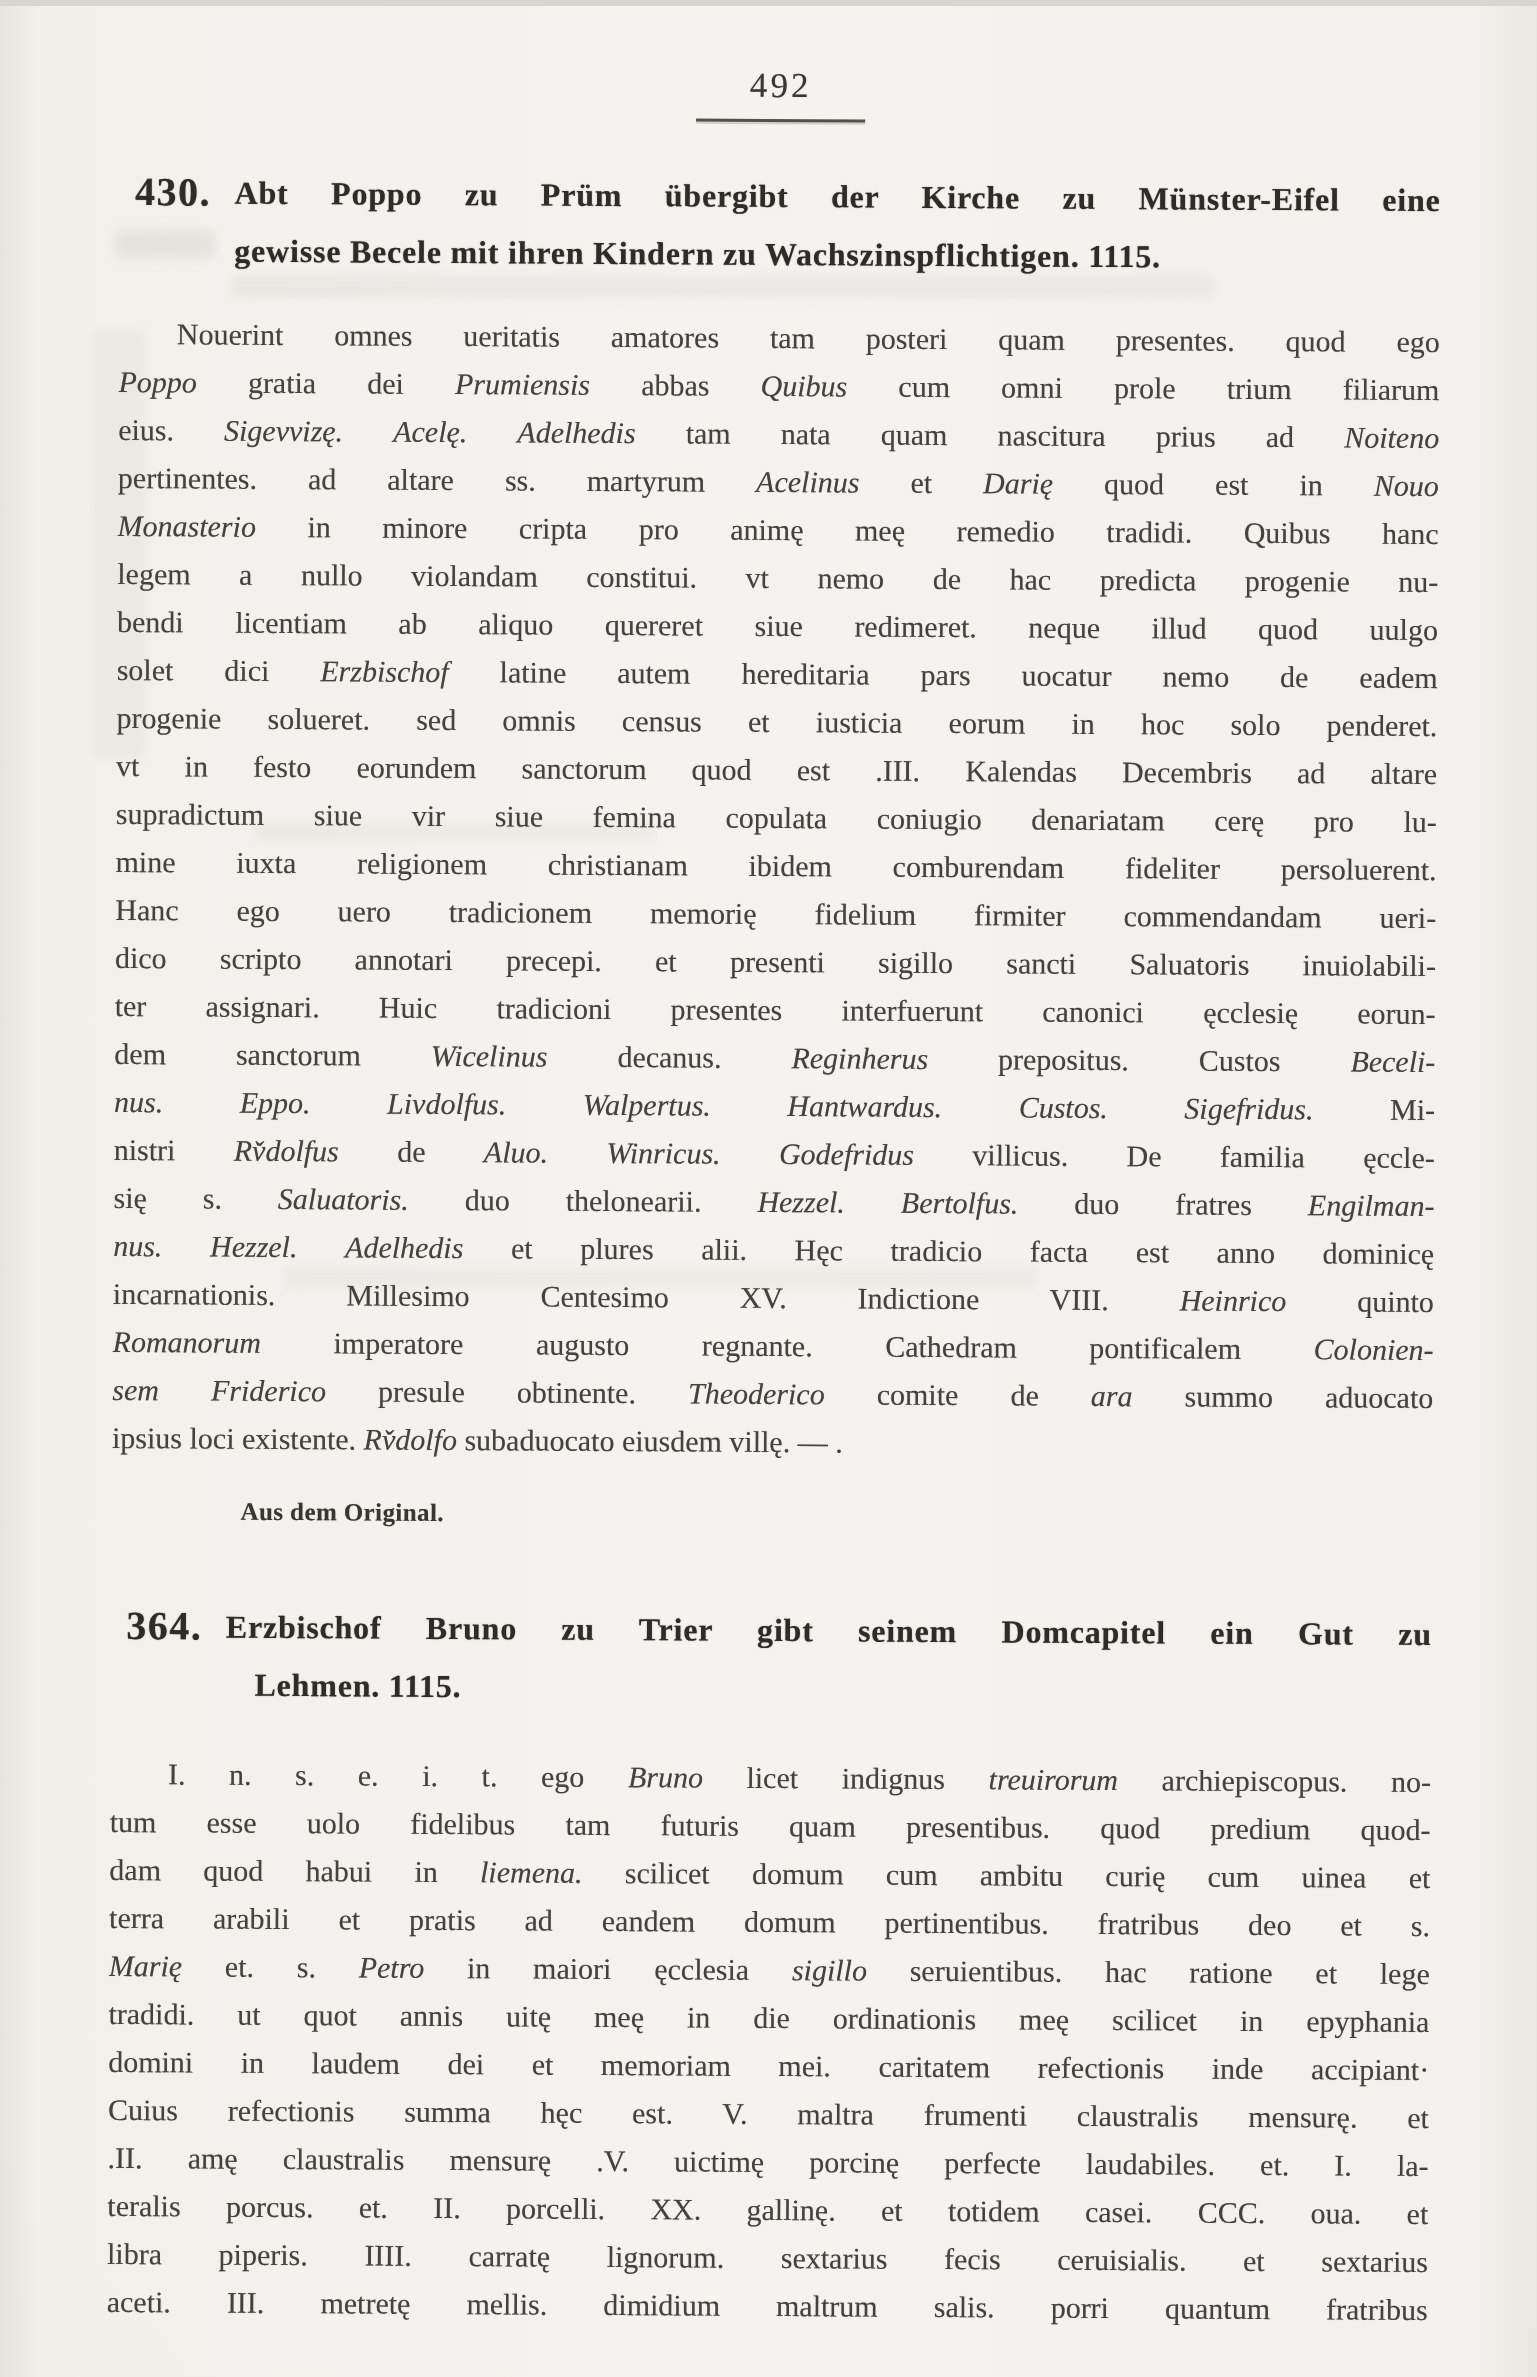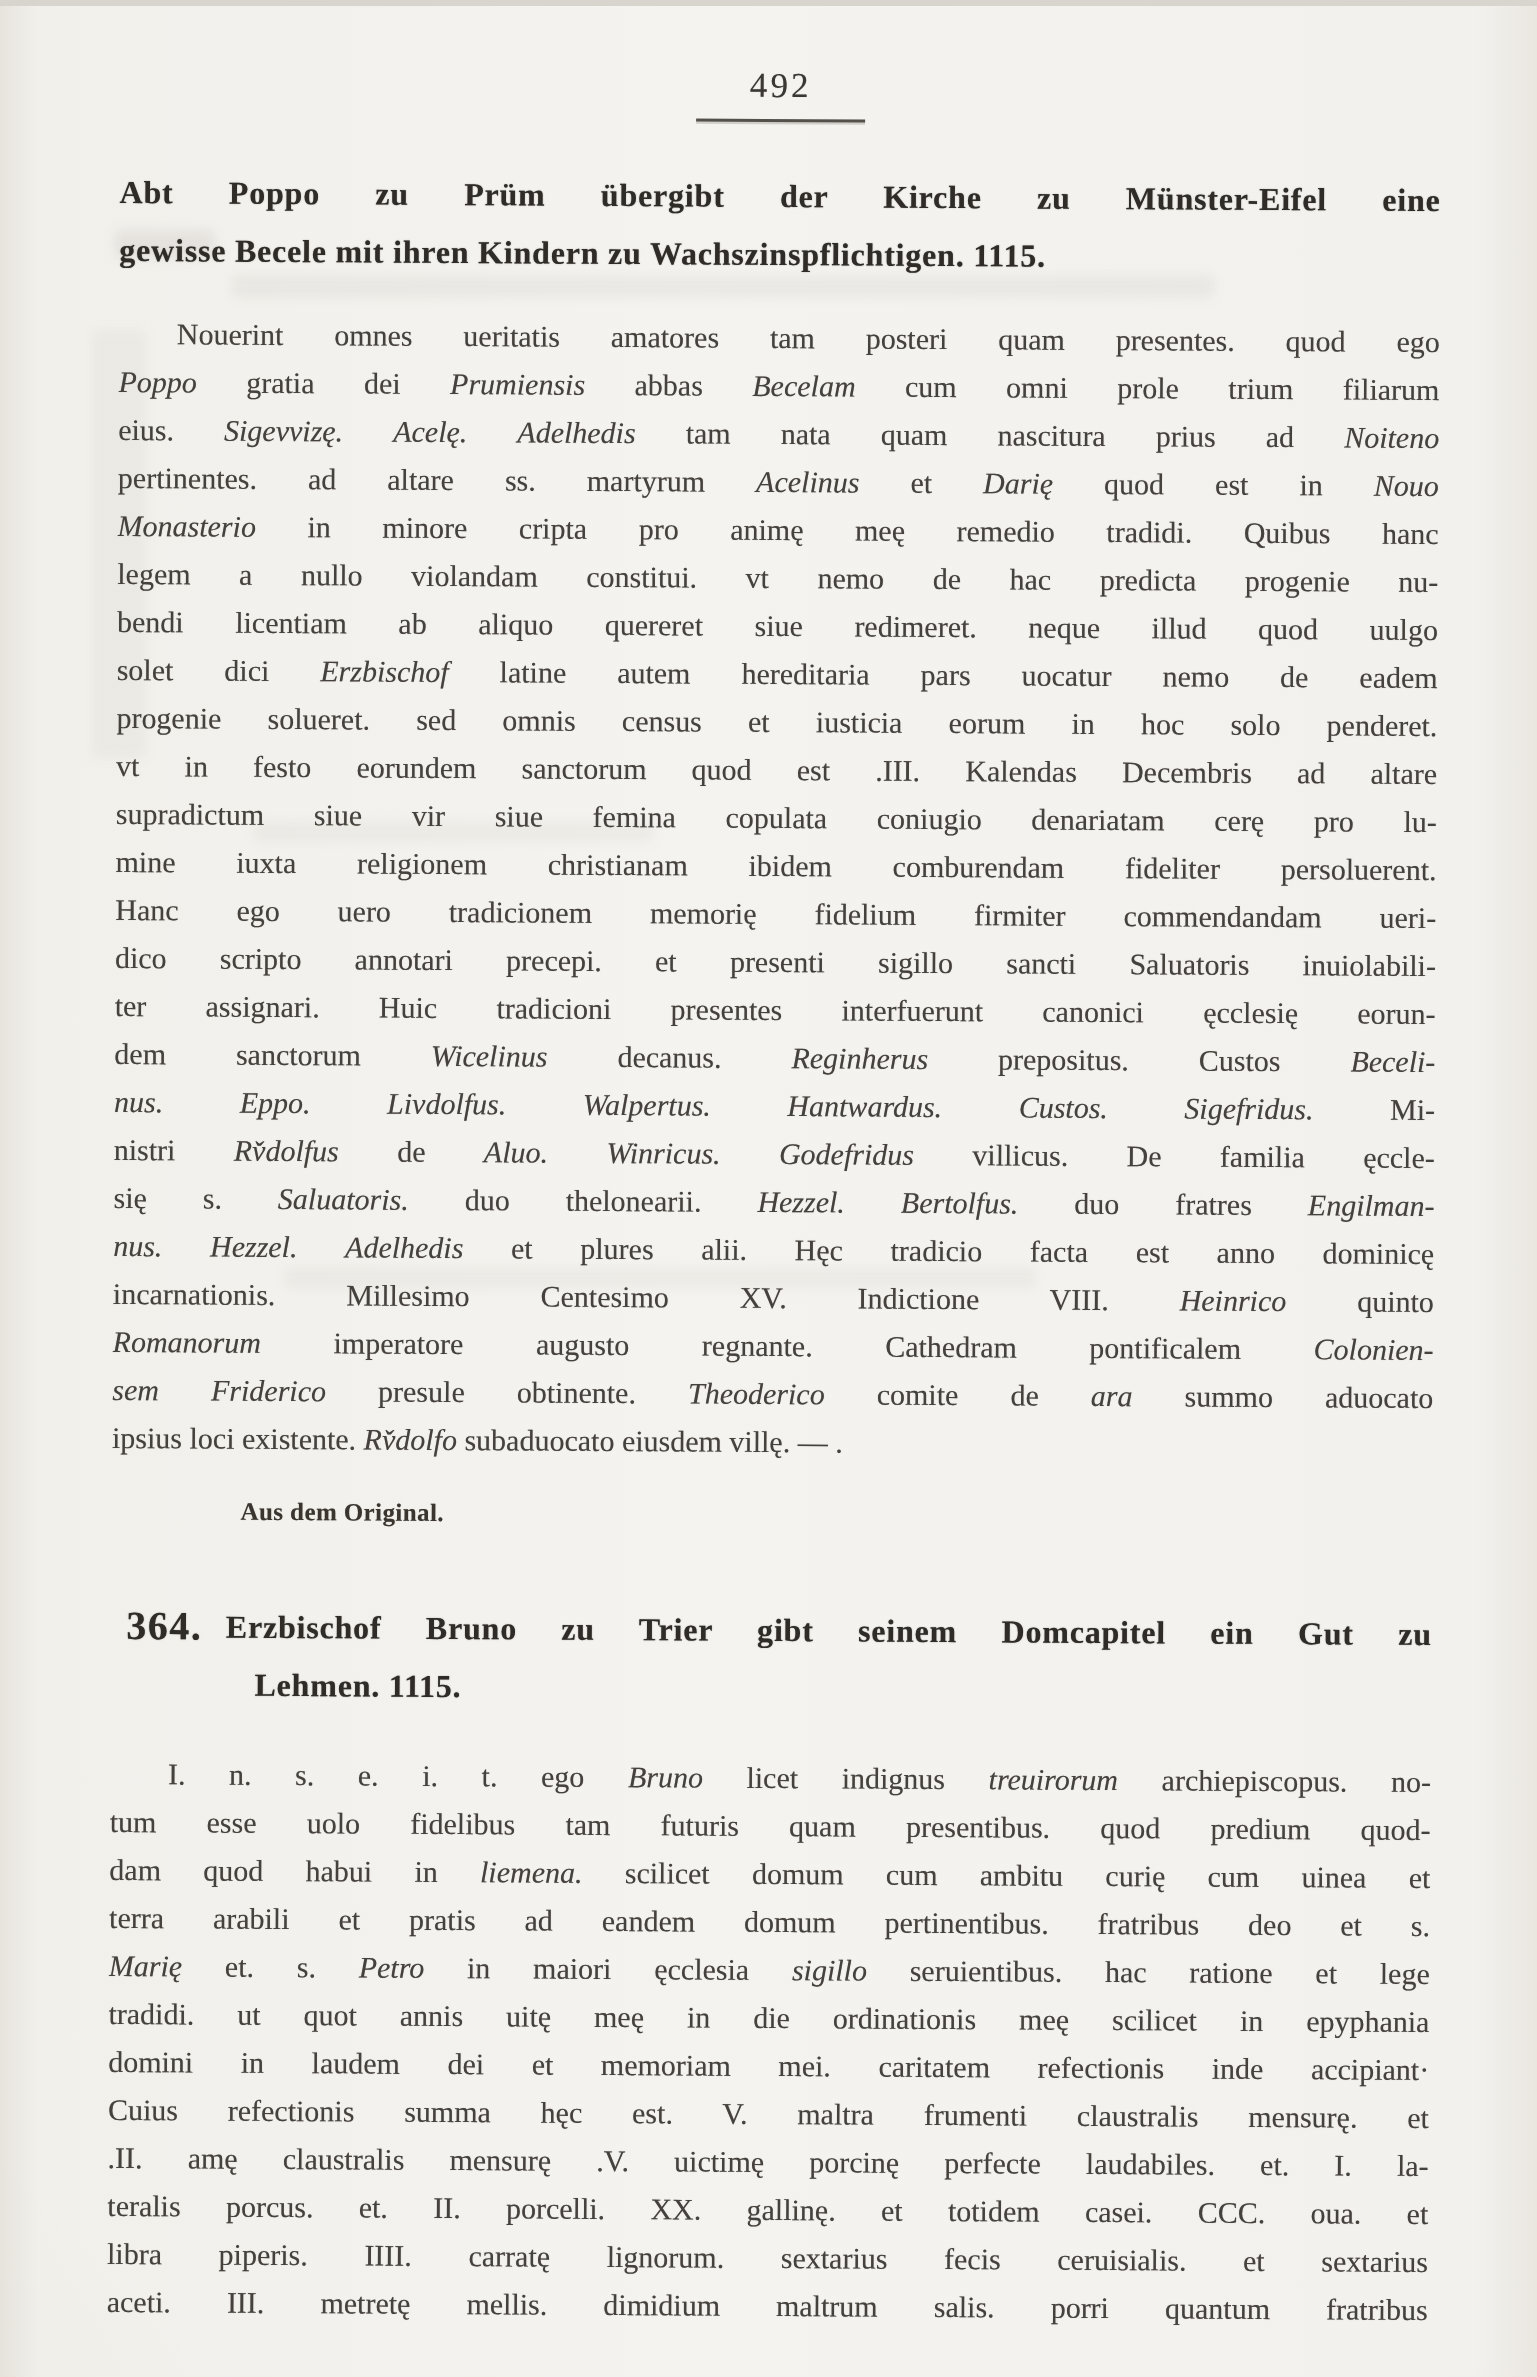--- a/index.html
+++ b/index.html
@@ -96,28 +96,29 @@
   <div class="smudge smudge-4"></div>
   <div class="smudge smudge-5"></div>
 
   <div class="scan-content">
 
     <div class="page-number">492</div>
     <div class="head-rule"></div>
 
     <section class="entry entry-430">
       <div class="entry-heading">
+        <div class="entry-number">430.</div>
         <div class="heading-lines">
             <div class="heading-line">Abt Poppo zu Prüm übergibt der Kirche zu Münster-Eifel eine</div>
             <div class="heading-line">gewisse Becele mit ihren Kindern zu Wachszinspflichtigen. 1115.</div>
           </div>
       </div>
       <div class="body-lines">
           <div class="body-line">Nouerint omnes ueritatis amatores tam posteri quam presentes. quod ego</div>
-          <div class="body-line"><i>Poppo</i> gratia dei <i>Prumiensis</i> abbas <i>Becelam</i> cum omni prole trium filiarum</div>
+          <div class="body-line"><i>Poppo</i> gratia dei <i>Prumiensis</i> abbas <i>Quibus</i> cum omni prole trium filiarum</div>
           <div class="body-line">eius. <i>Sigevvizę.</i> <i>Acelę.</i> <i>Adelhedis</i> tam nata quam nascitura prius ad <i>Noiteno</i></div>
           <div class="body-line">pertinentes. ad altare ss. martyrum <i>Acelinus</i> et <i>Darię</i> quod est in <i>Nouo</i></div>
           <div class="body-line"><i>Monasterio</i> in minore cripta pro animę meę remedio tradidi. Quibus hanc</div>
           <div class="body-line">legem a nullo violandam constitui. vt nemo de hac predicta progenie nu-</div>
           <div class="body-line">bendi licentiam ab aliquo quereret siue redimeret. neque illud quod uulgo</div>
           <div class="body-line">solet dici <i>Erzbischof</i> latine autem hereditaria pars uocatur nemo de eadem</div>
           <div class="body-line">progenie solueret. sed omnis census et iusticia eorum in hoc solo penderet.</div>
           <div class="body-line">vt in festo eorundem sanctorum quod est .III. Kalendas Decembris ad altare</div>
           <div class="body-line">supradictum siue vir siue femina copulata coniugio denariatam cerę pro lu-</div>
           <div class="body-line">mine iuxta religionem christianam ibidem comburendam fideliter persoluerent.</div>

